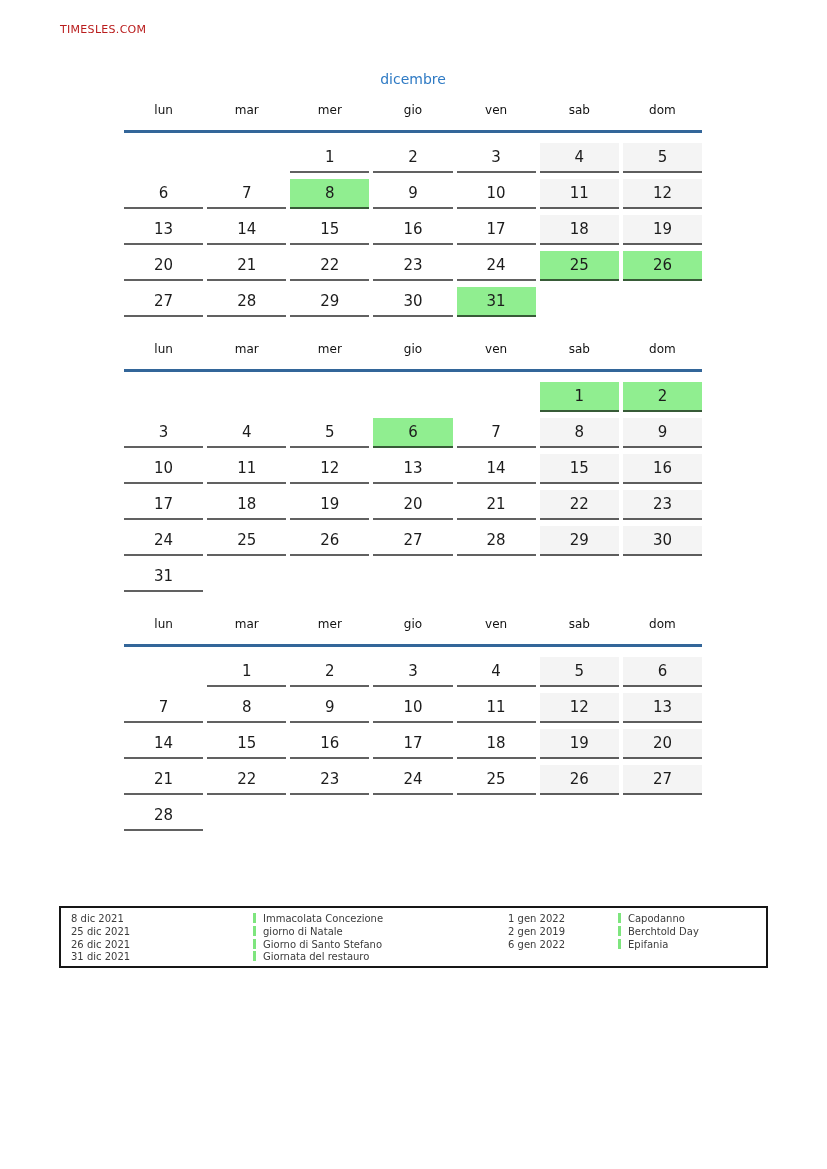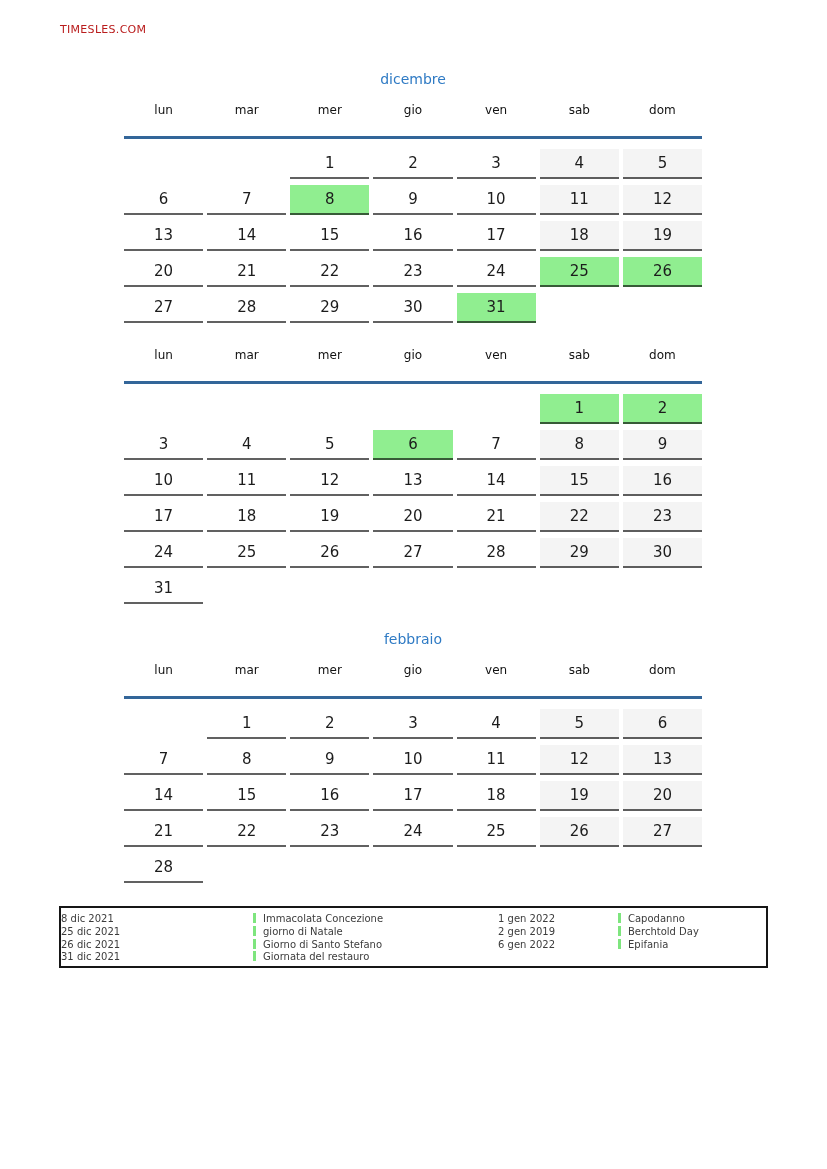--- a/index.html
+++ b/index.html
@@ -14,21 +14,21 @@
   }
   .page-title{font-size:18px;color:#3b3b3b;letter-spacing:0.2px;}
   .site-link{font-size:11px;color:#b91c1c;text-decoration:none;letter-spacing:0.3px;margin-top:3px;}
   .calendars{position:absolute;left:124px;top:66px;width:578px;}
   .month + .month{margin-top:22px;}
   .month-title{
     font-size:14px;line-height:26px;text-align:center;color:#2e7ac4;
   }
   .dow-row{
     margin-top:8px;display:grid;grid-template-columns:repeat(7,1fr);column-gap:4px;
-    padding-bottom:16px;border-bottom:3px solid #336699;
+    padding-bottom:10px;border-bottom:3px solid #336699;
   }
   .dow{font-size:12px;line-height:20px;text-align:center;color:#111111;}
   .weeks{margin-top:10px;}
   .week{
     display:grid;grid-template-columns:repeat(7,1fr);column-gap:4px;
     height:30px;margin-bottom:6px;
   }
   .cell{
     height:28px;line-height:29px;text-align:center;font-size:15px;color:#1c1c1c;
     border-bottom:2px solid rgba(0,0,0,0.62);background:#ffffff;
@@ -37,21 +37,21 @@
   .cell.weekend{background:#f4f4f4;}
   .cell.holiday{background:#90ee90;}
   .legend{
     position:absolute;left:59px;top:906px;width:709px;height:62px;
     border:2px solid #161616;box-sizing:border-box;background:#ffffff;
   }
   .legend-grid{
     display:grid;grid-template-columns:192px 245px 120px 1fr;
     grid-auto-rows:12.8px;padding-top:5px;
   }
-  .legend-date{font-size:10px;line-height:12.8px;color:#3c3c3c;}
+  .legend-date{font-size:10px;line-height:12.8px;color:#3c3c3c;padding-left:10px;}
   .legend-name{font-size:10px;line-height:12.8px;color:#3c3c3c;white-space:nowrap;}
   .hbar{
     display:inline-block;width:3px;height:10px;background:#7ee57e;
     margin-right:7px;vertical-align:-1px;
   }
 </style>
 </head>
 <body>
 
 <div class="page-header">
@@ -179,21 +179,20 @@
           <div class="cell empty"></div>
           <div class="cell empty"></div>
           <div class="cell empty"></div>
           <div class="cell empty"></div>
           <div class="cell empty"></div>
           <div class="cell empty"></div>
         </div>
       </div>
     </div>
     <div class="month">
-      <div class="month-title">febbraio</div>
       <div class="dow-row">
         <div class="dow">lun</div>
         <div class="dow">mar</div>
         <div class="dow">mer</div>
         <div class="dow">gio</div>
         <div class="dow">ven</div>
         <div class="dow">sab</div>
         <div class="dow">dom</div>
       </div>
       <div class="weeks">

